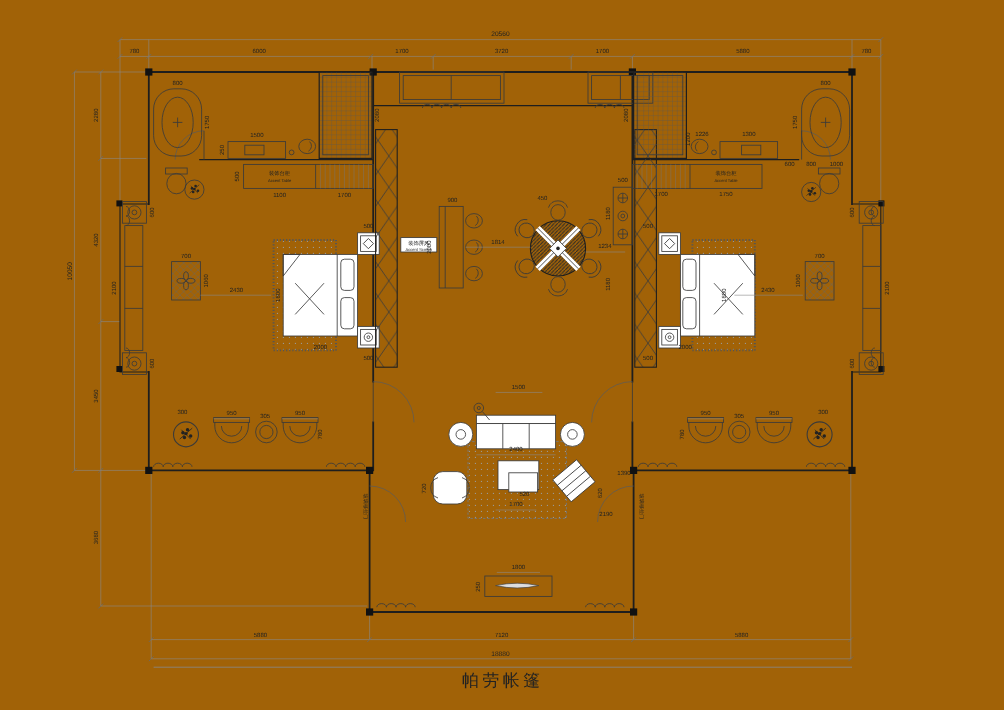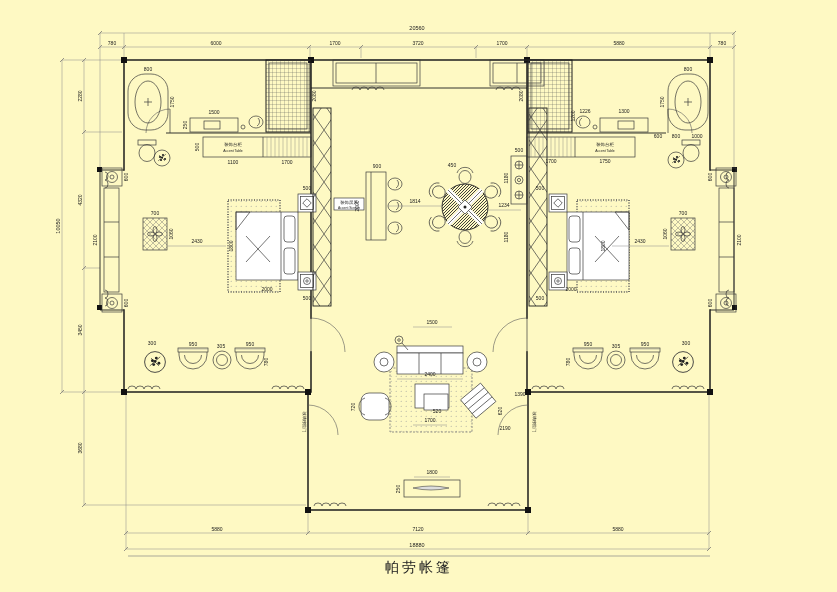--- a/index.html
+++ b/index.html
@@ -1,16 +1,16 @@
 <!DOCTYPE html>
 <html><head>
 <meta charset="utf-8">
 <style>
   html,body{margin:0;padding:0;background:#fff;}
-  .stage{position:relative;width:837px;height:592px;background:#fef9c3;overflow:hidden;}
+  .stage{position:relative;width:837px;height:592px;background:#a16207;overflow:hidden;}
   svg{display:block;}
   .w{stroke:#1e1e1e;stroke-width:1.5;fill:none;stroke-linecap:square}
   .w2{stroke:#1e1e1e;stroke-width:.9;fill:none}
   .f{stroke:#3a3a3a;stroke-width:.7;fill:none}
   .ff{stroke:#3a3a3a;stroke-width:.7;fill:#fff}
   .d{stroke:#8a8a8a;stroke-width:.5;fill:none}
   .dk{stroke:#6a6a6a;stroke-width:.7;fill:none}
   .arc{stroke:#5a5a5a;stroke-width:.6;fill:none}
   text{fill:#222;font-family:"Liberation Sans",sans-serif}
   .dt{font-size:5px;text-anchor:middle}

